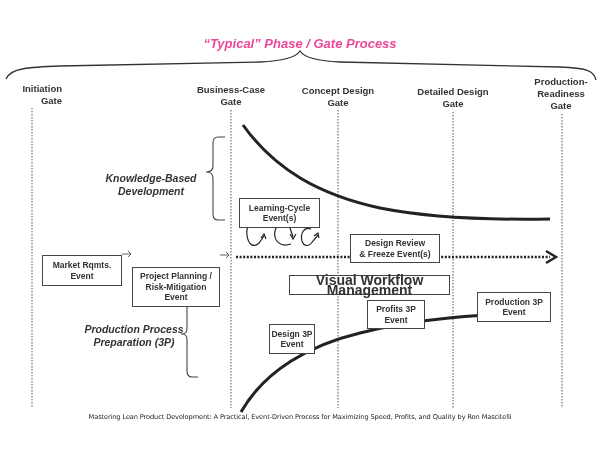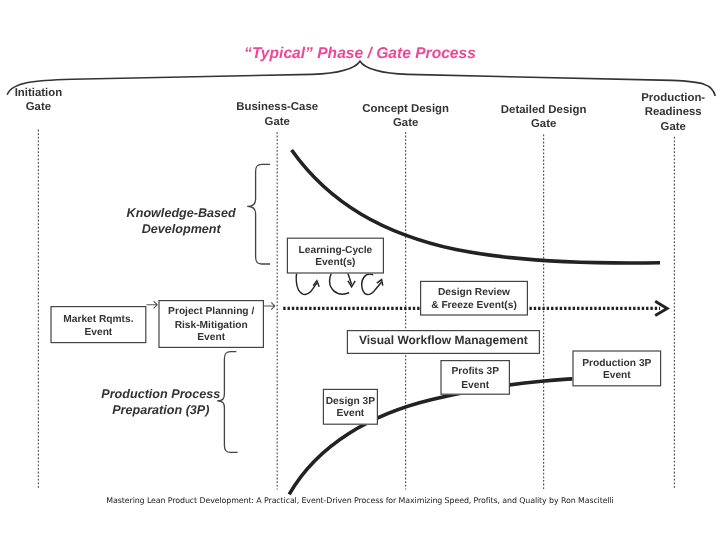--- a/index.html
+++ b/index.html
@@ -2,21 +2,21 @@
 <html><head>
   <meta charset="utf-8">
   <style>
     html, body { margin:0; padding:0; background:#ffffff; }
     body { width:600px; height:463px; position:relative; overflow:hidden; font-family:"Liberation Sans", sans-serif; color:#2a2a2a; }
     .abs { position:absolute; }
     .title { left:0; width:600px; top:36px; text-align:center; font-weight:bold; font-style:italic; font-size:13px; color:#ec4899; }
     .gate { font-weight:bold; font-size:9.5px; text-align:center; line-height:12px; color:#333; }
     .box { position:absolute; border:1.3px solid #444; background:#fff; font-weight:bold; font-size:8.5px; text-align:center; line-height:10.5px; color:#333; display:flex; align-items:center; justify-content:center; box-sizing:border-box;margin-top:16px; }
     .sidelabel { font-weight:bold; font-style:italic; font-size:10.5px; text-align:center; line-height:13px; color:#333; }
-    .vwm { font-size:10px; }
+    .vwm { font-size:14px; }
     .caption { left:0; width:600px; top:413px; text-align:center; font-size:6.6px; color:#222; font-family:"DejaVu Sans", sans-serif; letter-spacing:-0.1px; }
     svg.layer { position:absolute; left:0; top:0; }
   </style>
 </head>
 <body>
 
 <svg class="layer" width="600" height="463">
 
   <path d="M6,79 C10,68 30,67 60,66 L260,62 C285,61 296,57 300,51 C304,57 315,61 340,62 L560,67 C585,68 594,70 596,80" fill="none" stroke="#333" stroke-width="1.3"></path>
 
@@ -51,21 +51,21 @@
     <path d="M261,238 L264,234 L266,239"></path>
     <path d="M291,244 C280,248 273,240 275,231 C277,222 286,221 290,228 L293,237"></path>
     <path d="M290,234 L293,239 L296,234"></path>
     <path d="M311,229 C304,226 300,234 302,241 C304,247 309,247 313,241 L318,235"></path>
     <path d="M314,236 L318,233 L319,238"></path>
   </g>
 </svg>
 
 <div class="abs title">“Typical” Phase / Gate Process</div>
 
-<div class="abs gate" style="left:2px; top:72px; width:60px;">
+<div class="abs gate" style="left:2px; top:83px; width:60px;text-align:right;">
   <div>Initiation</div>
   <div>Gate</div>
 </div>
 <div class="abs gate" style="left:186px; top:84px; width:90px;">
   <div>Business-Case</div>
   <div>Gate</div>
 </div>
 <div class="abs gate" style="left:290px; top:85px; width:96px;">
   <div>Concept Design</div>
   <div>Gate</div>
@@ -88,21 +88,21 @@
   <div>Production Process</div>
   <div>Preparation (3P)</div>
 </div>
 
 <div class="box" style="left:42px; top:239px; width:80px; height:31px;">
   <div>
       <div>Market Rqmts.</div>
       <div>Event</div>
     </div>
 </div>
-<div class="box" style="left:132px; top:234px; width:88px; height:40px;">
+<div class="box" style="left:132px; top:251px; width:88px; height:40px;">
   <div>
       <div>Project Planning /</div>
       <div>Risk-Mitigation</div>
       <div>Event</div>
     </div>
 </div>
 <div class="box" style="left:239px; top:182px; width:81px; height:30px;">
   <div>
       <div>Learning-Cycle</div>
       <div>Event(s)</div>

